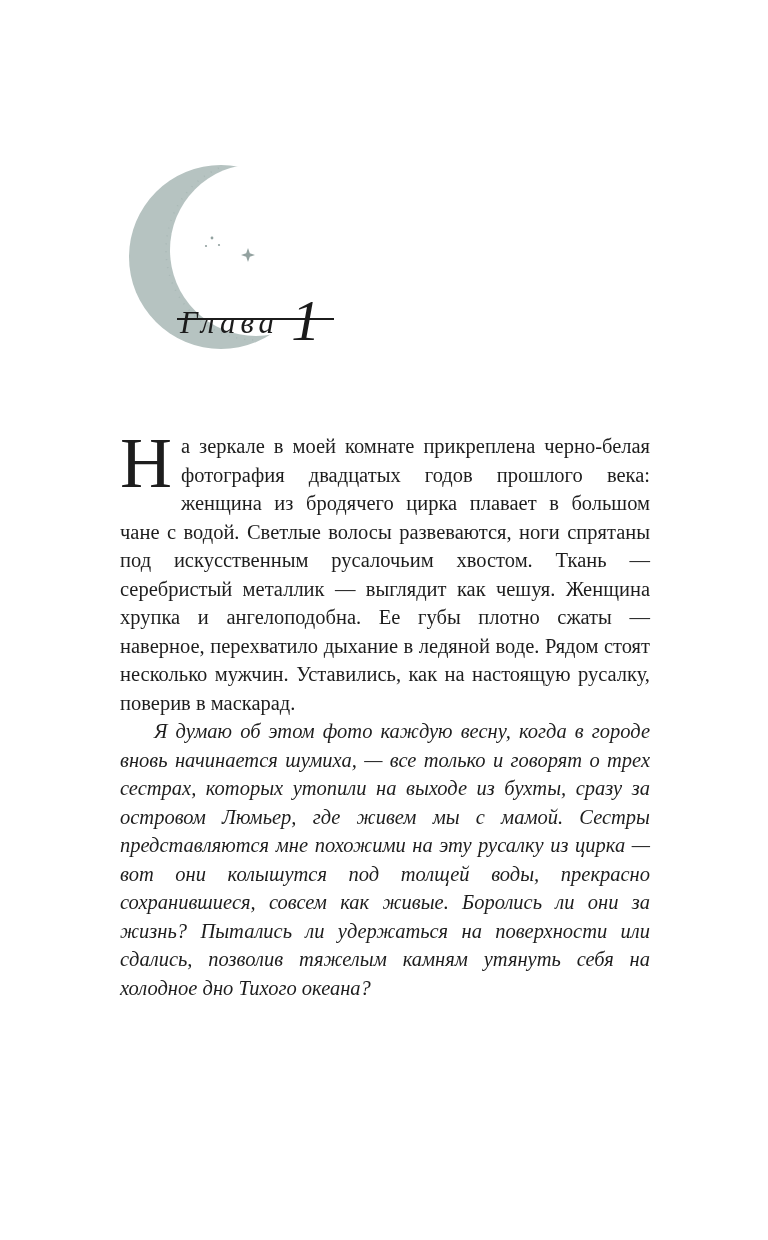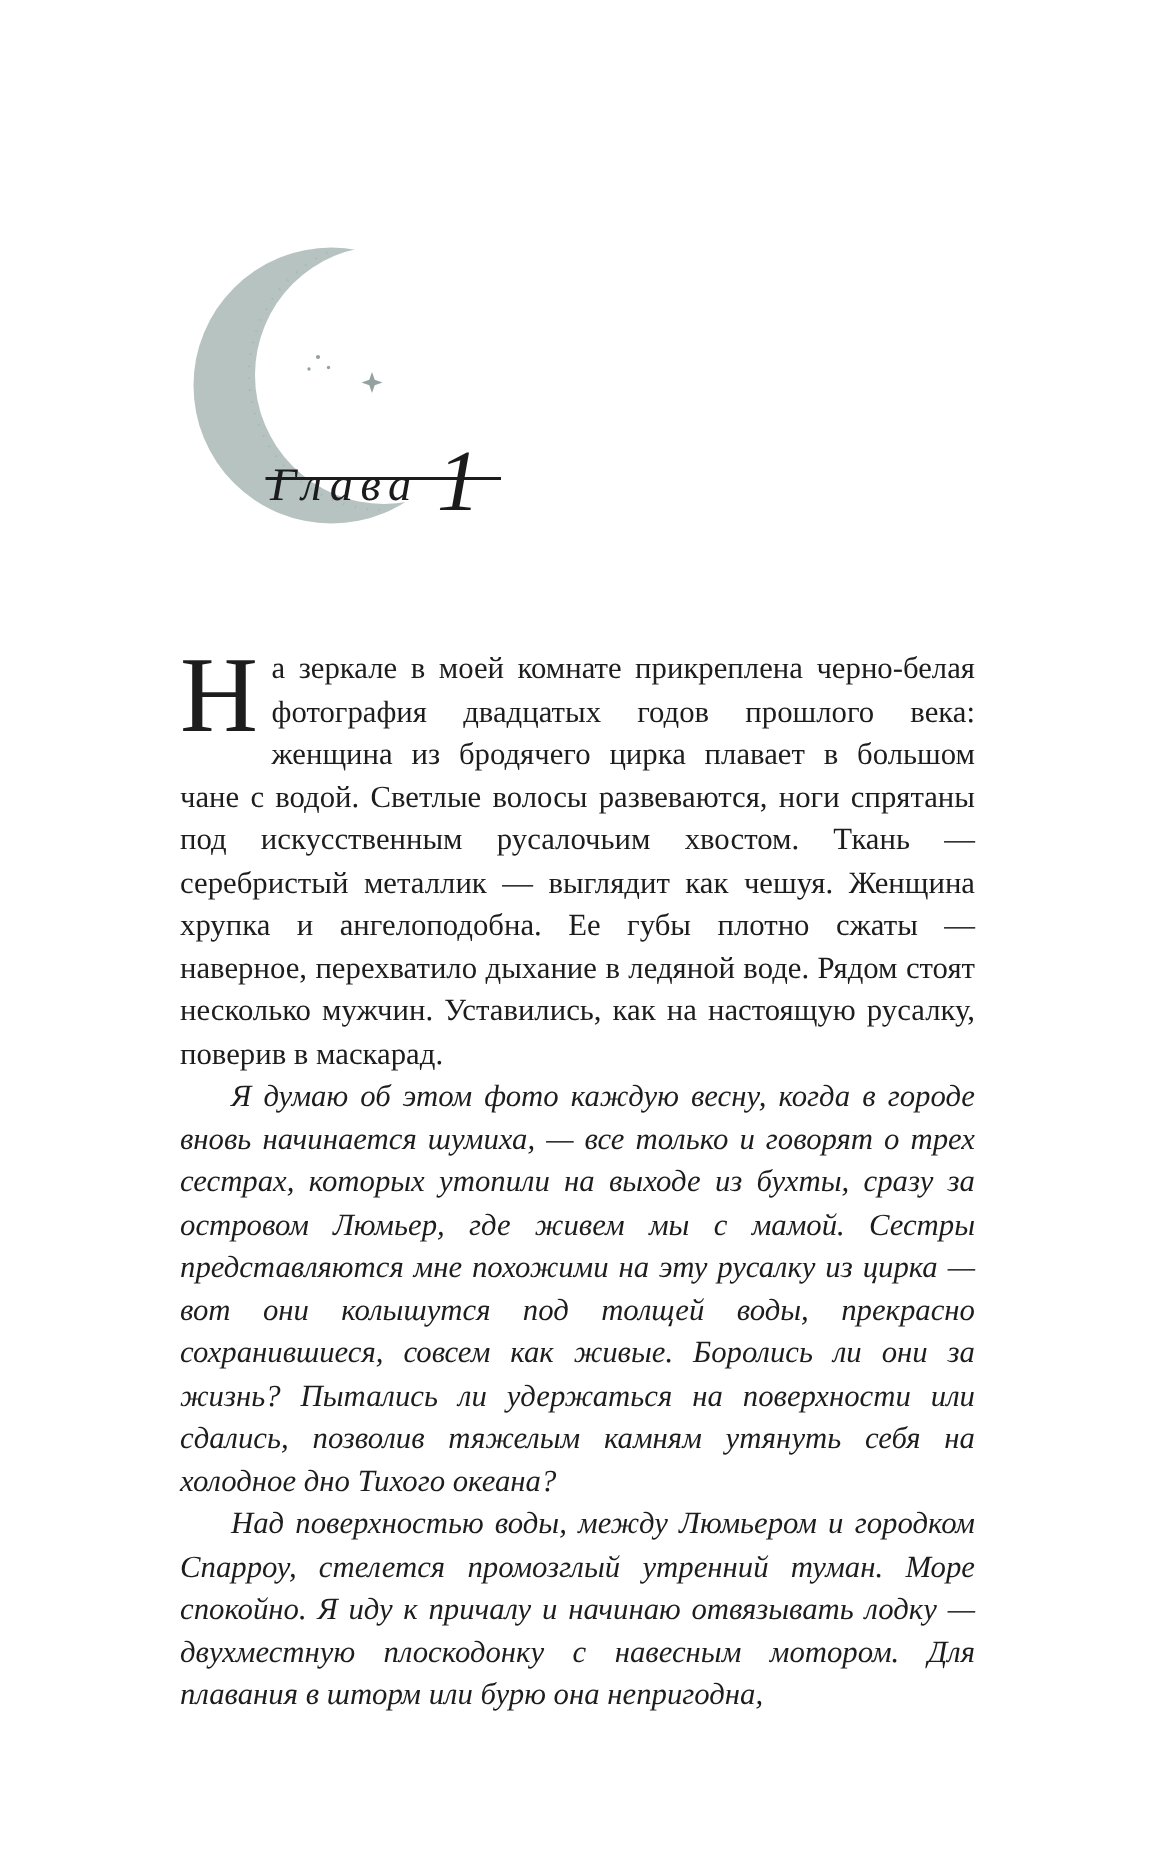--- a/index.html
+++ b/index.html
@@ -115,17 +115,16 @@
     <div class="chapter-rule"></div>
 
   </div>
 
   <div class="text-block">
 
     <p class="para first" lang="ru"><span class="dropcap">Н</span><span>а зеркале в моей комнате прикреплена черно-белая фотография двадцатых годов прошлого века: женщина из бродячего цирка плавает в большом чане с водой. Светлые волосы развеваются, ноги спрятаны под искусственным русалочьим хвостом. Ткань — серебристый металлик — выглядит как чешуя. Женщина хрупка и ангелоподобна. Ее губы плотно сжаты — наверное, перехватило дыхание в ледяной воде. Рядом стоят несколько мужчин. Уставились, как на настоящую русалку, поверив в маскарад.</span></p>
 
     <p class="para indent" lang="ru">Я думаю об этом фото каждую весну, когда в городе вновь начинается шумиха, — все только и говорят о трех сестрах, которых утопили на выходе из бухты, сразу за островом Люмьер, где живем мы с мамой. Сестры представляются мне похожими на эту русалку из цирка — вот они колышутся под толщей воды, прекрасно сохранившиеся, совсем как живые. Боролись ли они за жизнь? Пытались ли удержаться на поверхности или сдались, позволив тяжелым камням утянуть себя на холодное дно Тихого океана?</p>
 
-    <p class="para indent" lang="ru">Над поверхностью воды, между Люмьером и городком Спарроу, стелется промозглый утренний туман. Море спокойно. Я иду к причалу и начинаю отвязывать лодку — двухместную плоскодонку с навесным мотором. Для плавания в шторм или бурю она непригодна,</p>
 
   </div>
 
 </div>
 
 </body></html>

